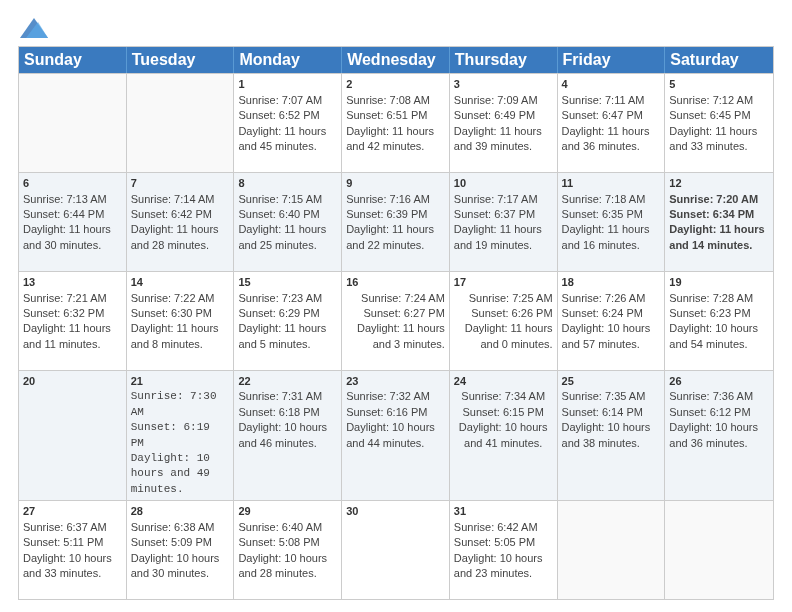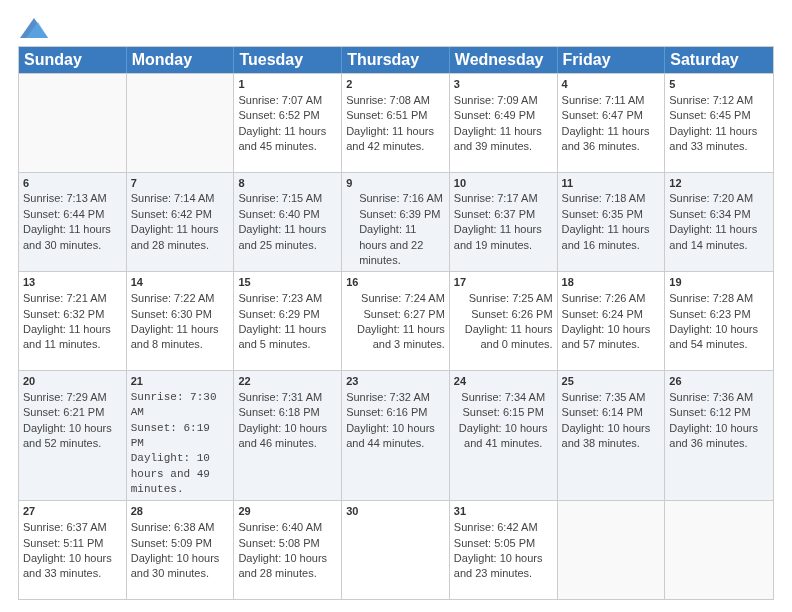--- a/index.html
+++ b/index.html
@@ -116,24 +116,24 @@
     </div>
     <div class="title-block">
       <div class="month-title"></div>
       <div class="location-title"></div>
     </div>
   </div>
 
   <div class="calendar">
     <div class="cal-header-row">
     <div class="cal-header-cell">Sunday</div>
+        <div class="cal-header-cell">Tuesday</div>
         <div class="cal-header-cell">Monday</div>
-        <div class="cal-header-cell">Tuesday</div>
+        <div class="cal-header-cell">Wednesday</div>
         <div class="cal-header-cell">Thursday</div>
-        <div class="cal-header-cell">Wednesday</div>
         <div class="cal-header-cell">Friday</div>
         <div class="cal-header-cell">Saturday</div>
       </div>
     <div class="cal-body">
     <div class="cal-week">
           <div class="cal-cell empty"></div>
           <div class="cal-cell empty"></div>
           <div class="cal-cell">
             <span class="day-num">1</span>
             <div class="cell-info" style="white-space: pre-line;">Sunrise: 7:07 AM
@@ -179,39 +179,39 @@
 Daylight: 11 hours and 28 minutes.</div>
           </div>
           <div class="cal-cell shaded">
             <span class="day-num">8</span>
             <div class="cell-info" style="white-space: pre-line;">Sunrise: 7:15 AM
 Sunset: 6:40 PM
 Daylight: 11 hours and 25 minutes.</div>
           </div>
           <div class="cal-cell shaded">
             <span class="day-num">9</span>
-            <div class="cell-info" style="white-space: pre-line; margin-left: 13px;">Sunrise: 7:16 AM
+            <div class="cell-info" style="white-space: pre-line;">Sunrise: 7:16 AM
 Sunset: 6:39 PM
 Daylight: 11 hours and 22 minutes.</div>
           </div>
           <div class="cal-cell shaded">
             <span class="day-num">10</span>
             <div class="cell-info" style="white-space: pre-line;">Sunrise: 7:17 AM
 Sunset: 6:37 PM
 Daylight: 11 hours and 19 minutes.</div>
           </div>
           <div class="cal-cell shaded">
             <span class="day-num">11</span>
             <div class="cell-info" style="white-space: pre-line;">Sunrise: 7:18 AM
 Sunset: 6:35 PM
 Daylight: 11 hours and 16 minutes.</div>
           </div>
           <div class="cal-cell shaded">
             <span class="day-num">12</span>
-            <div class="cell-info" style="white-space: pre-line;">Sunrise: 7:20 AM
+            <div class="cell-info" style="white-space: pre-line; font-weight: bold;">Sunrise: 7:20 AM
 Sunset: 6:34 PM
 Daylight: 11 hours and 14 minutes.</div>
           </div>
         </div>
         <div class="cal-week">
           <div class="cal-cell">
             <span class="day-num">13</span>
             <div class="cell-info" style="white-space: pre-line;">Sunrise: 7:21 AM
 Sunset: 6:32 PM
 Daylight: 11 hours and 11 minutes.</div>
@@ -249,23 +249,20 @@
           <div class="cal-cell">
             <span class="day-num">19</span>
             <div class="cell-info" style="white-space: pre-line;">Sunrise: 7:28 AM
 Sunset: 6:23 PM
 Daylight: 10 hours and 54 minutes.</div>
           </div>
         </div>
         <div class="cal-week">
           <div class="cal-cell shaded">
             <span class="day-num">20</span>
-            <div class="cell-info" style="white-space: pre-line;">Sunrise: 7:29 AM
-Sunset: 6:21 PM
-Daylight: 10 hours and 52 minutes.</div>
           </div>
           <div class="cal-cell shaded">
             <span class="day-num">21</span>
             <div class="cell-info" style="white-space: pre-line; font-family: Liberation Mono, monospace;">Sunrise: 7:30 AM
 Sunset: 6:19 PM
 Daylight: 10 hours and 49 minutes.</div>
           </div>
           <div class="cal-cell shaded">
             <span class="day-num">22</span>
             <div class="cell-info" style="white-space: pre-line;">Sunrise: 7:31 AM

